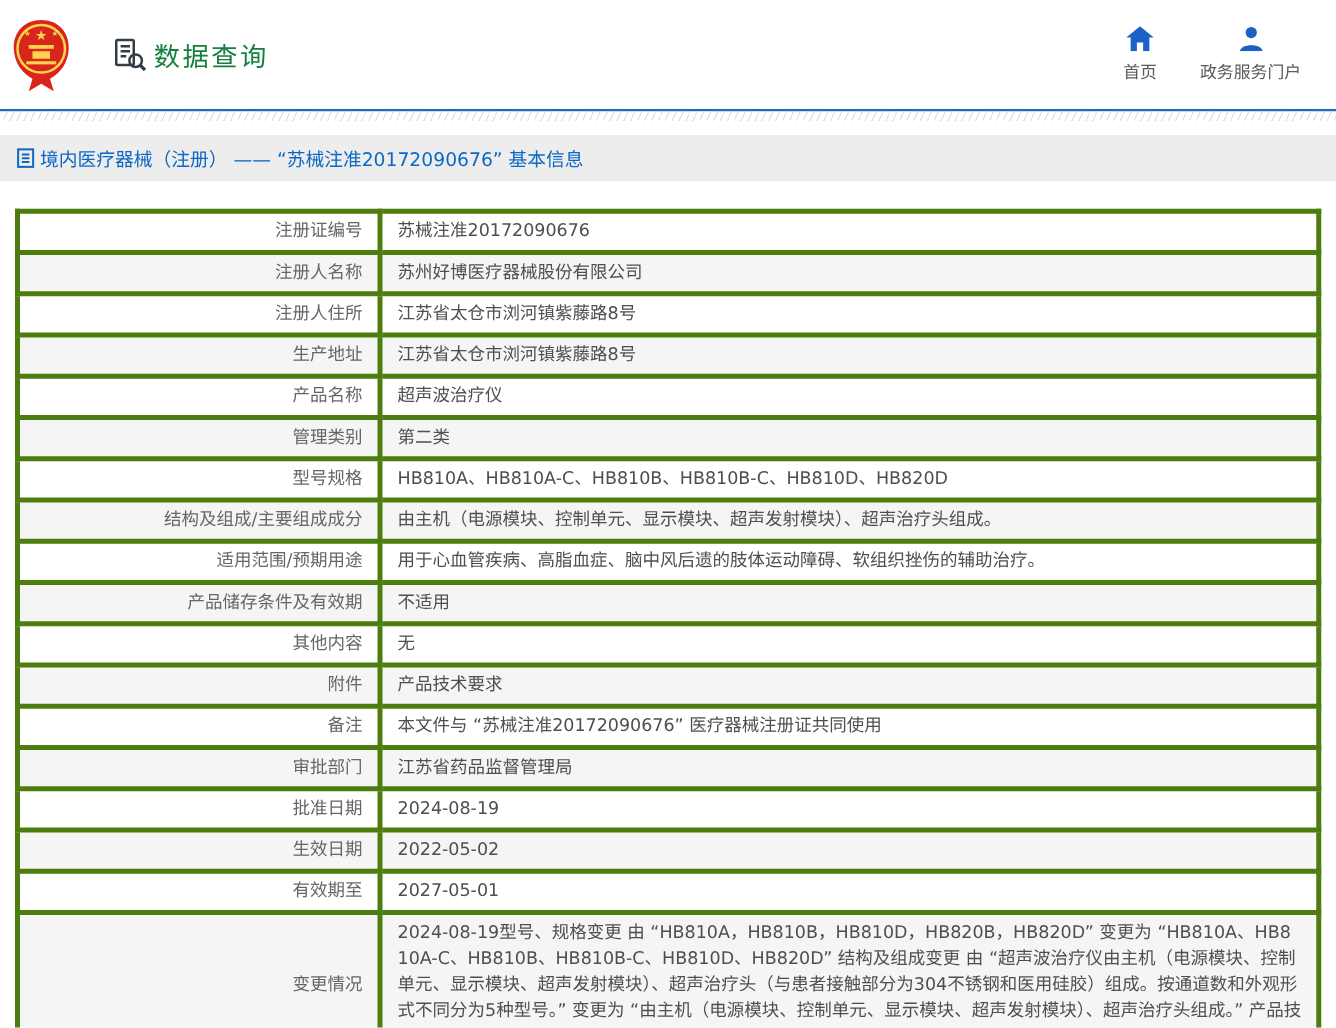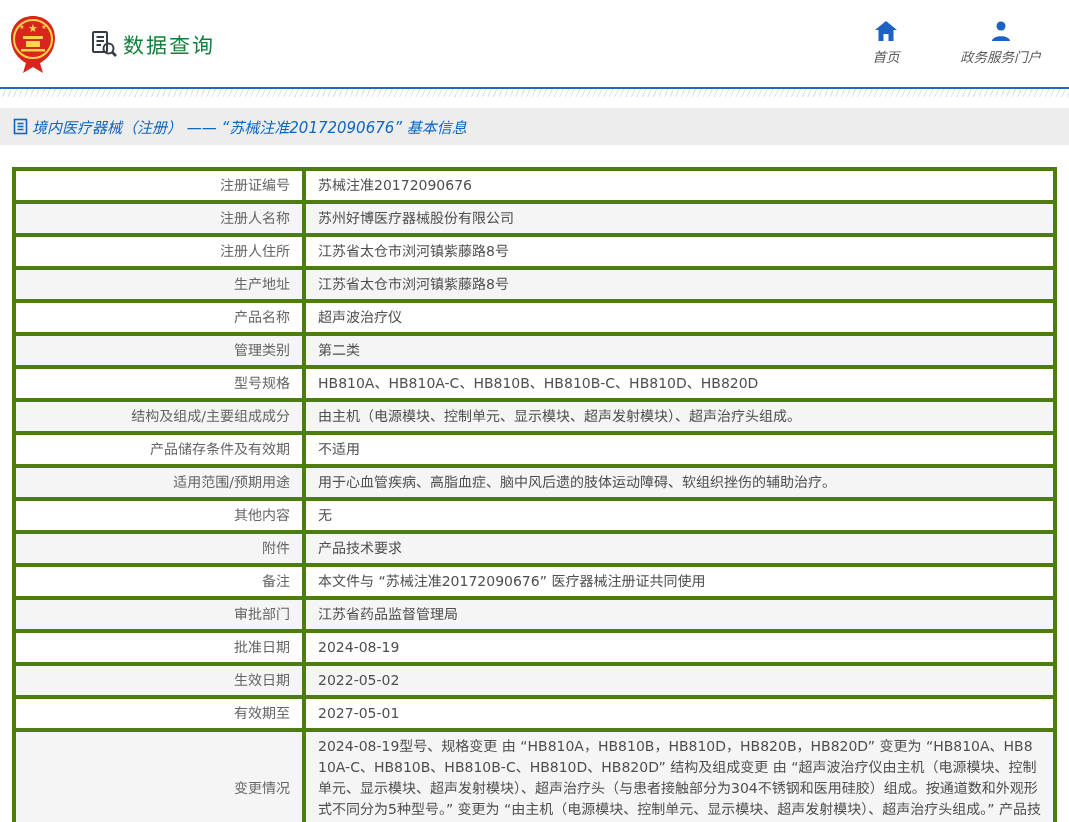--- a/index.html
+++ b/index.html
@@ -9,32 +9,32 @@
   
   .header { height:87px; display:flex; align-items:center; background:#fff; position:relative; }
   .logo-area { display:flex; align-items:center; margin-left:8px; cursor:pointer; }
   .emblem { width:50px; height:60px; margin-top:2px; }
   .logo-text { margin-left:8px; }
   .site-title { font-size:28px; font-weight:bold; color:#2e6db8; letter-spacing:1px; line-height:32px; }
   .site-subtitle { font-size:13.5px; color:#4a86c8; margin-top:2px; }
   .section-label { display:flex; align-items:center; margin-left:32px; cursor:pointer; }
   .section-label svg { margin-right:5px; }
   .section-text { font-size:21px; color:#15803d; letter-spacing:2px; }
-  .header-nav { margin-left:auto; display:flex; gap:54px; padding-right:28px;font-style:italic; }
+  .header-nav { margin-left:auto; display:flex; gap:28px; padding-right:28px; }
   .nav-item { display:flex; flex-direction:column; align-items:center; cursor:pointer; min-width:40px; }
   .nav-item svg { margin-bottom:5px; }
   .nav-label { font-size:13.5px; color:#5a5a5a; white-space:nowrap; }
 
   .blue-line { height:2px; background:#2468b8; }
   .hatch-band { height:8px;
     background:repeating-linear-gradient(115deg,#e2e2e2 0,#e2e2e2 1px,transparent 1px,transparent 5px); }
   .gap { height:11px; background:#fff; }
 
   
-  .breadcrumb-bar { height:37px; background:#ededed; display:flex; align-items:center; padding:0 13px;font-style:italic; }
+  .breadcrumb-bar { height:37px; background:#ededed; display:flex; align-items:center; padding:0 13px; }
   .breadcrumb-bar svg { margin-right:4px; flex:0 0 auto; }
   .breadcrumb-text { font-size:15px; color:#0d68c3; }
 
   
   .main { padding:11px 12px 0 12px; }
   table.detail { width:100%; border-collapse:collapse; table-layout:fixed; font-size:14px; }
   table.detail col.c-label { width:290px; }
   table.detail td { border:4px solid #4d7c0f; padding:4px 12px; line-height:21px;
     height:30px; vertical-align:middle; word-break:break-all; }
   td.lbl { text-align:right; color:#666; }
@@ -136,26 +136,26 @@
   </tr>
         <tr>
     <td class="lbl">型号规格</td>
     <td class="val">HB810A、HB810A-C、HB810B、HB810B-C、HB810D、HB820D</td>
   </tr>
         <tr>
     <td class="lbl">结构及组成/主要组成成分</td>
     <td class="val">由主机（电源模块、控制单元、显示模块、超声发射模块）、超声治疗头组成。</td>
   </tr>
         <tr>
+    <td class="lbl">适用范围/预期用途</td>
+    <td class="val">用于心血管疾病、高脂血症、脑中风后遗的肢体运动障碍、软组织挫伤的辅助治疗。</td>
+  </tr>
+        <tr>
     <td class="lbl">产品储存条件及有效期</td>
     <td class="val">不适用</td>
-  </tr>
-        <tr>
-    <td class="lbl">适用范围/预期用途</td>
-    <td class="val">用于心血管疾病、高脂血症、脑中风后遗的肢体运动障碍、软组织挫伤的辅助治疗。</td>
   </tr>
         <tr>
     <td class="lbl">其他内容</td>
     <td class="val">无</td>
   </tr>
         <tr>
     <td class="lbl">附件</td>
     <td class="val">产品技术要求</td>
   </tr>
         <tr>

